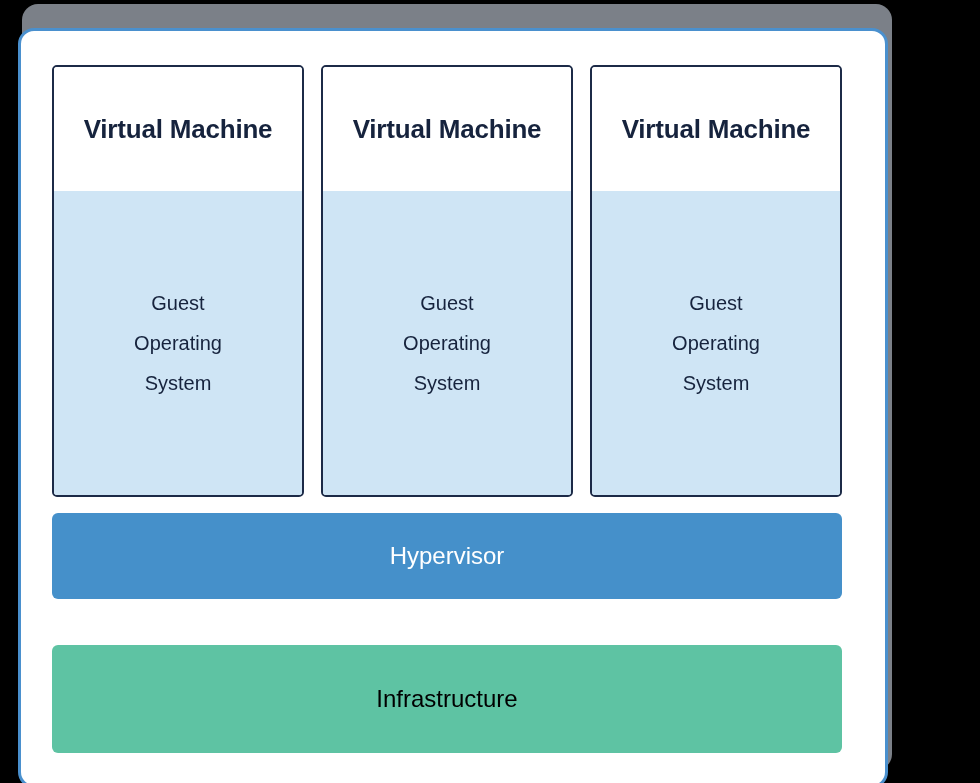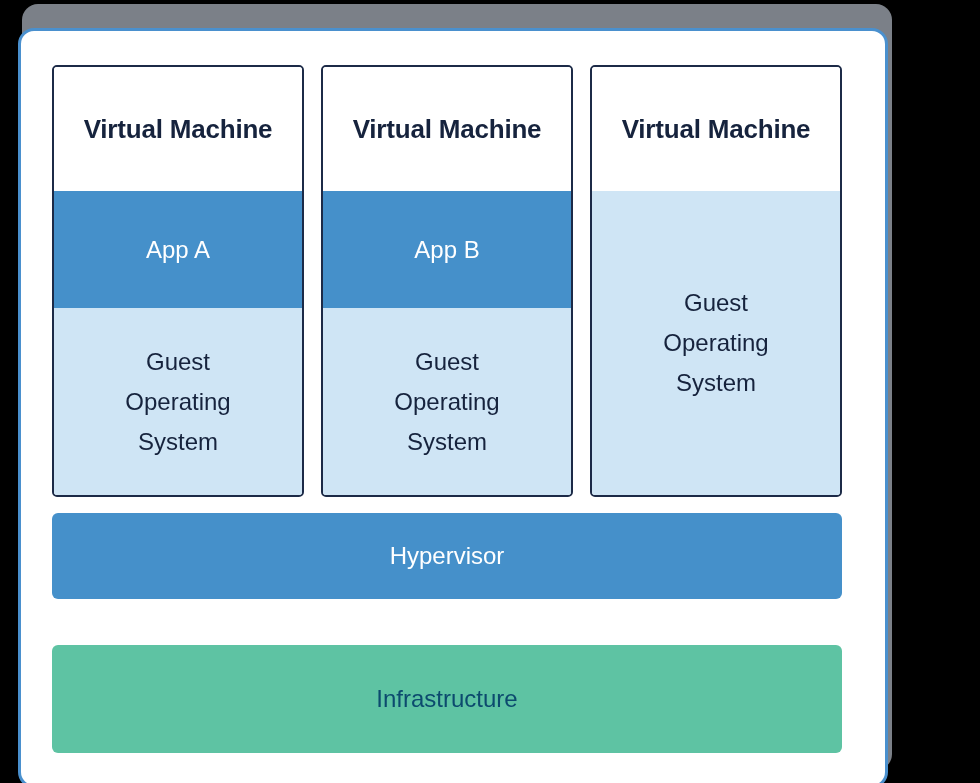--- a/index.html
+++ b/index.html
@@ -96,21 +96,21 @@
   }
 
   .guest-band {
     flex: 1;
     display: flex;
     align-items: center;
     justify-content: center;
   }
 
   .guest-label {
-    font-size: 24px;
+    font-size: 20px;
     color: #16233d;
     text-align: center;
     line-height: 40px;
     font-weight: normal;
   }
 
   
   .bar {
     position: absolute;
     left: 31px;
@@ -138,38 +138,32 @@
   <div class="card-shadow"></div>
 
   <div class="card" style="background: rgb(255, 255, 255); border-color: rgb(74, 144, 206);">
 
     <div class="vm-row">
 
       <div class="vm-box" style="border-color: rgb(28, 42, 71);">
         <div class="vm-title-zone">
           <span class="vm-title" style="color: rgb(22, 35, 61);">Virtual Machine</span>
         </div>
-        <div class="app-band" style="background: rgb(69, 144, 202);">
-          <span class="app-label" style="color: rgb(255, 255, 255);">App A</span>
-        </div>
         <div class="guest-band" style="background: rgb(207, 229, 245);">
           <span class="guest-label" style="color: rgb(22, 35, 61);">
             <span>Guest</span><br>
             <span>Operating</span><br>
             <span>System</span>
           </span>
         </div>
       </div>
 
       <div class="vm-box" style="border-color: rgb(28, 42, 71);">
         <div class="vm-title-zone">
           <span class="vm-title" style="color: rgb(22, 35, 61);">Virtual Machine</span>
-        </div>
-        <div class="app-band" style="background: rgb(69, 144, 202);">
-          <span class="app-label" style="color: rgb(255, 255, 255);">App B</span>
         </div>
         <div class="guest-band" style="background: rgb(207, 229, 245);">
           <span class="guest-label" style="color: rgb(22, 35, 61);">
             <span>Guest</span><br>
             <span>Operating</span><br>
             <span>System</span>
           </span>
         </div>
       </div>
 
@@ -186,17 +180,17 @@
         </div>
       </div>
 
     </div>
 
     <div class="bar" id="hypervisor-bar" style="background: rgb(69, 144, 202);">
       <span class="bar-label" style="color: rgb(255, 255, 255);">Hypervisor</span>
     </div>
 
     <div class="bar" id="infrastructure-bar" style="background: rgb(94, 195, 163);">
-      <span class="bar-label" style="color: #0c4a6e;">Infrastructure</span>
+      <span class="bar-label" style="color: #000000;">Infrastructure</span>
     </div>
 
   </div>
 </div>
 
 </body></html>

